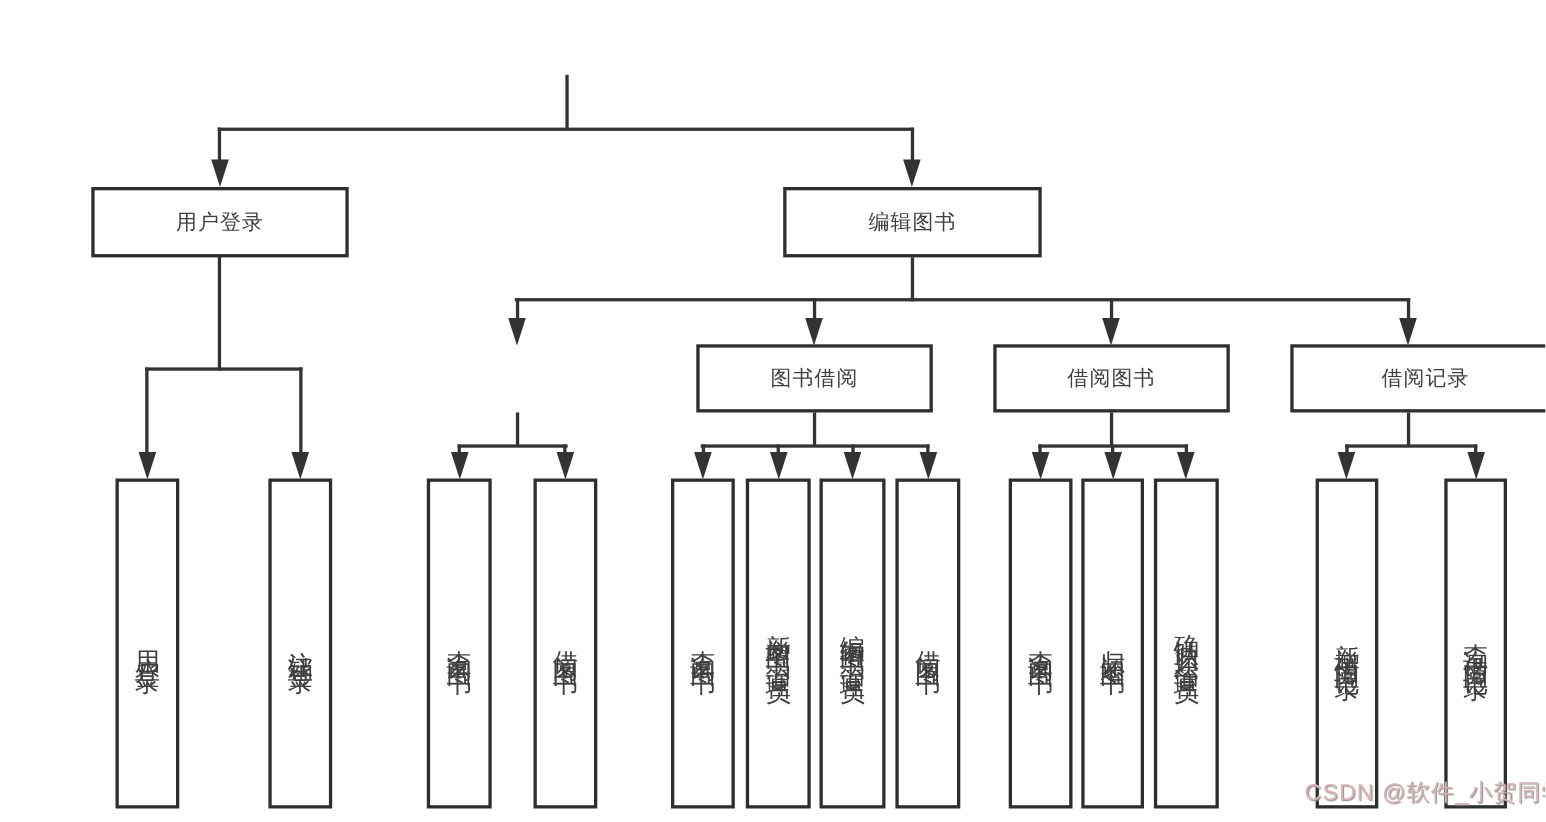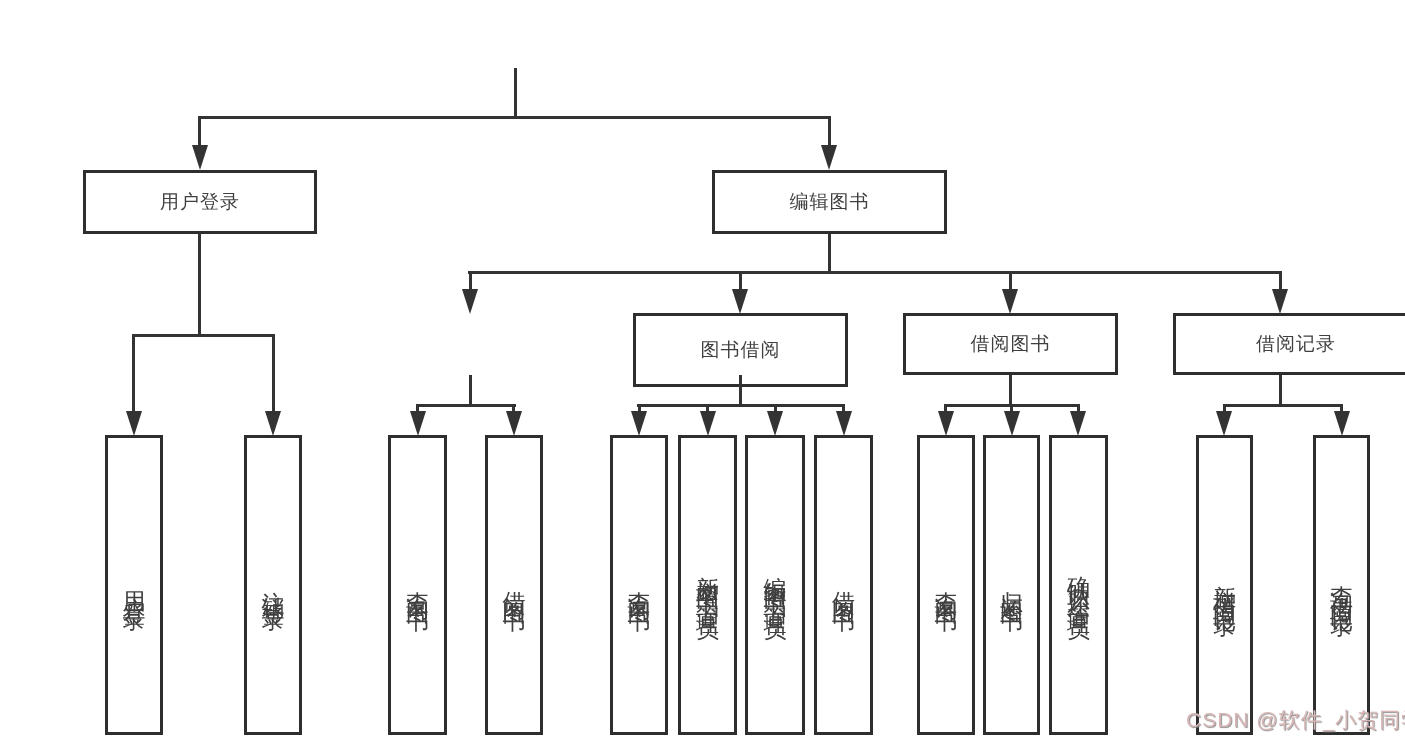--- a/index.html
+++ b/index.html
@@ -36,21 +36,21 @@
   <div class="ln" style="left:468px;top:271px;width:814px;height:3px;"></div>
   <div class="ln" style="left:469px;top:271px;width:3px;height:21px;"></div>
   <div class="arr" style="left:462px;top:289px;"></div>
   <div class="ln" style="left:739px;top:271px;width:3px;height:21px;"></div>
   <div class="arr" style="left:732px;top:289px;"></div>
   <div class="ln" style="left:1009px;top:271px;width:3px;height:21px;"></div>
   <div class="arr" style="left:1002px;top:289px;"></div>
   <div class="ln" style="left:1279px;top:271px;width:3px;height:21px;"></div>
   <div class="arr" style="left:1272px;top:289px;"></div>
 
-  <div class="box h" style="left:633px;top:313px;width:215px;height:74px;">图书借阅</div>
+  <div class="box h" style="left:633px;top:313px;width:215px;height:62px;">图书借阅</div>
   <div class="box h" style="left:903px;top:313px;width:215px;height:62px;">借阅图书</div>
   <div class="box h" style="left:1173px;top:313px;width:246px;height:62px;">借阅记录</div>
 
   <div class="ln" style="left:198px;top:233px;width:3px;height:104px;"></div>
   <div class="ln" style="left:132px;top:334px;width:143px;height:3px;"></div>
   <div class="ln" style="left:132px;top:334px;width:3px;height:79px;"></div>
   <div class="arr" style="left:126px;top:411px;"></div>
   <div class="ln" style="left:272px;top:334px;width:3px;height:79px;"></div>
   <div class="arr" style="left:265px;top:411px;"></div>
 

